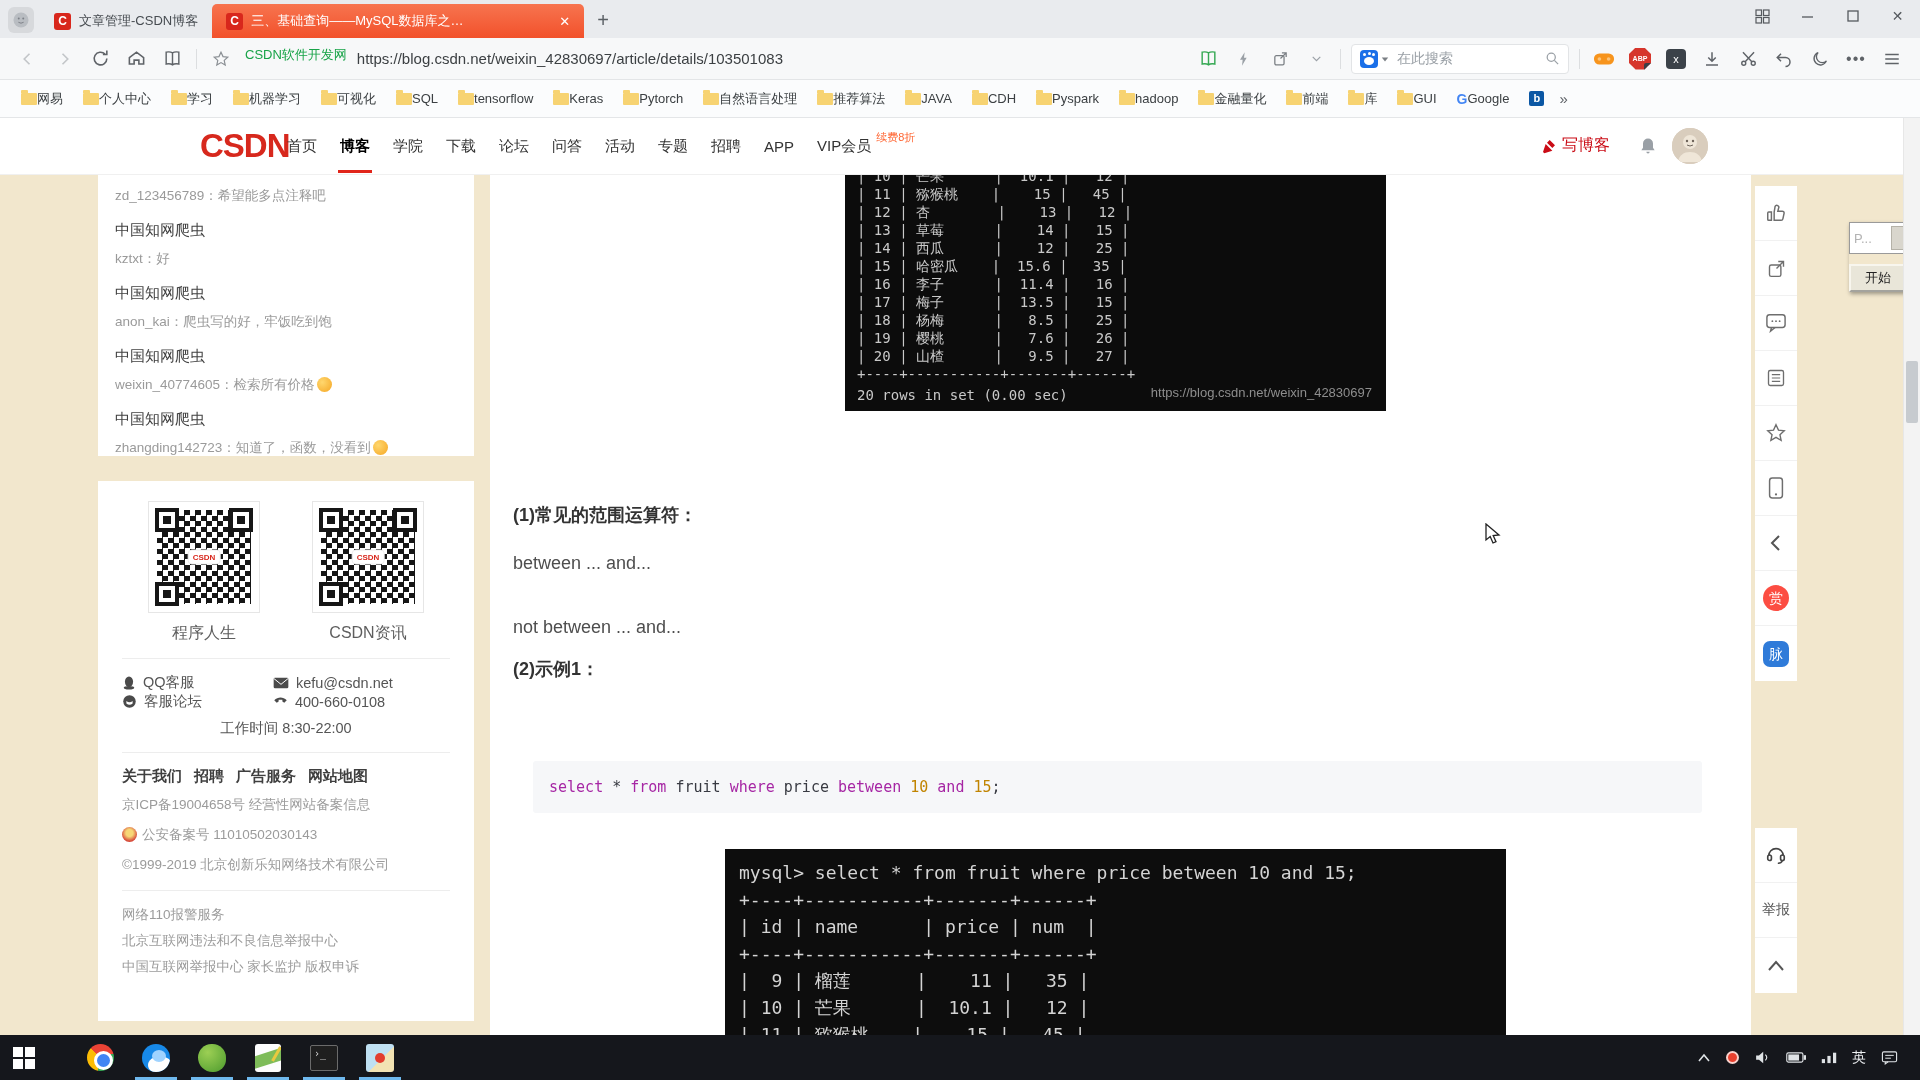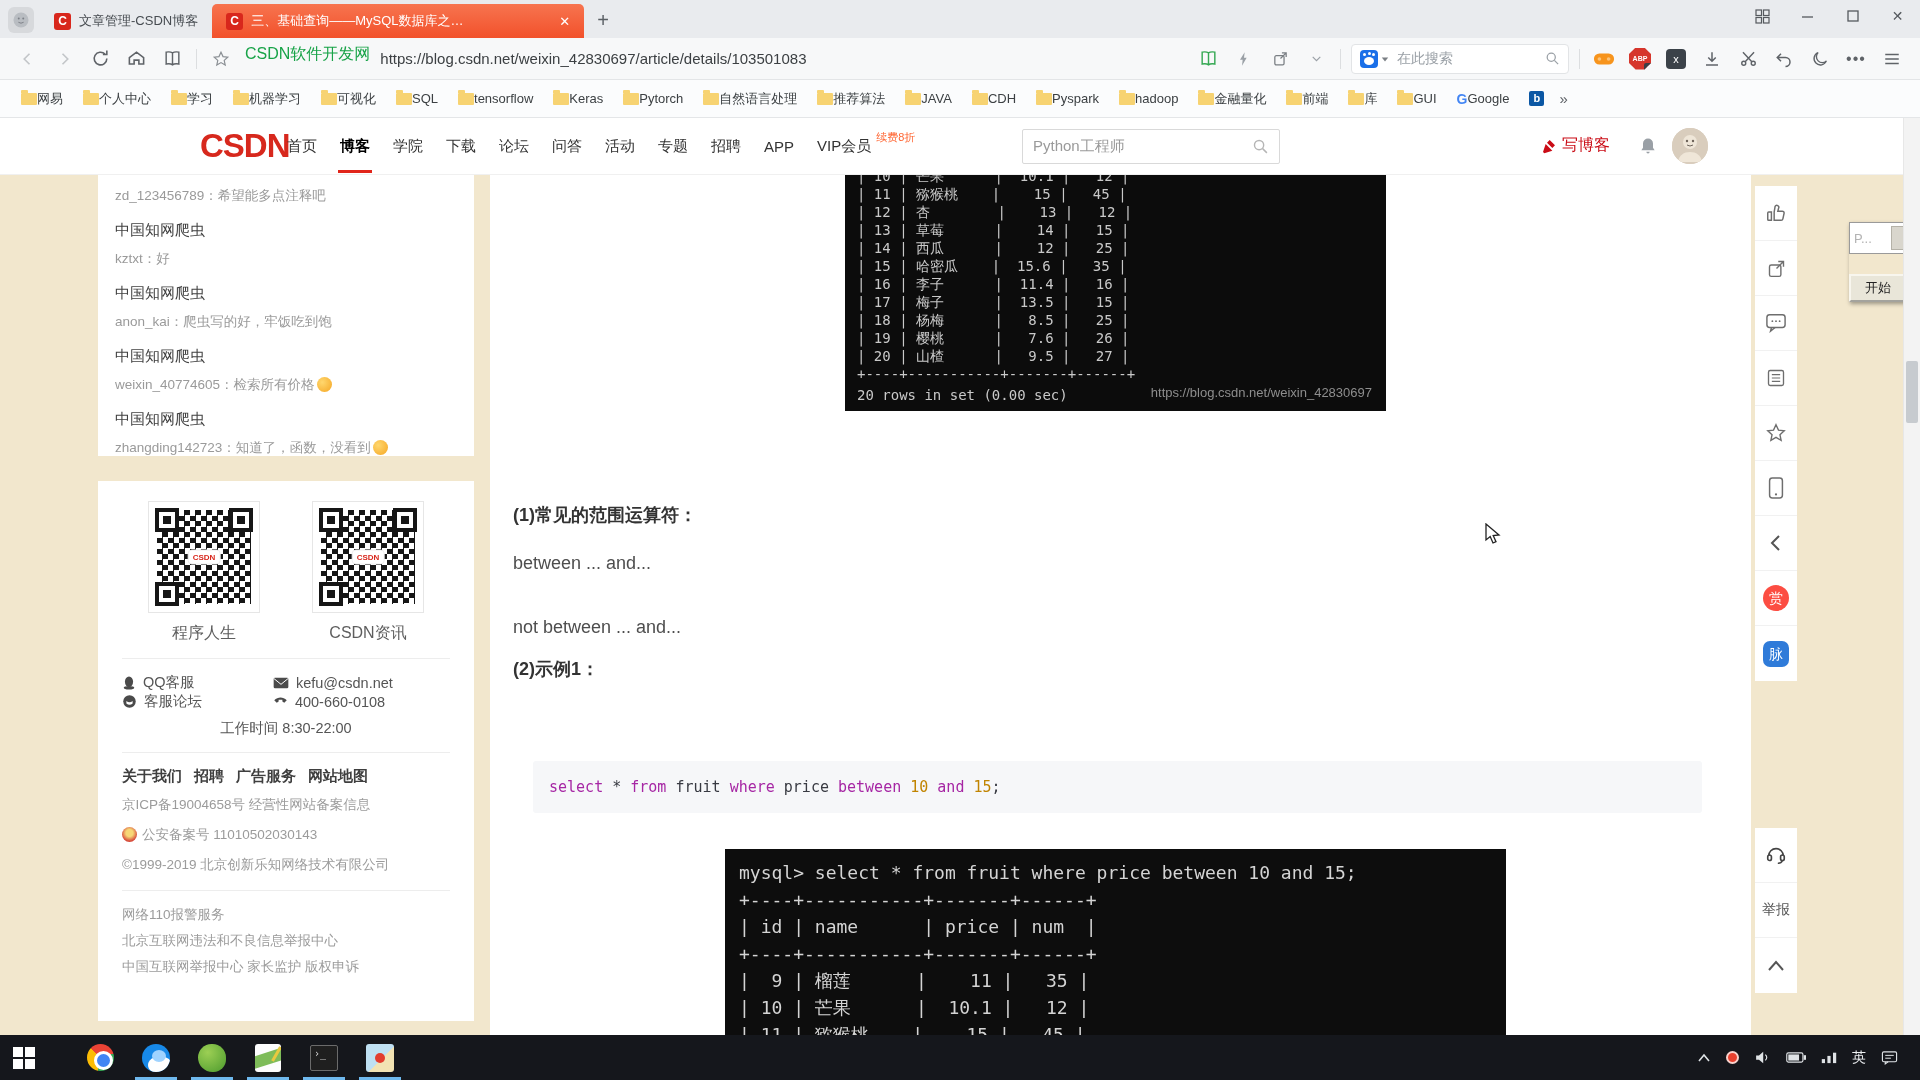--- a/index.html
+++ b/index.html
@@ -15,21 +15,21 @@
   .tab.active .title{flex:1;overflow:hidden;text-overflow:ellipsis}
   .tab-close{color:#fff;font-size:13px;margin-left:10px;cursor:pointer}
   .newtab{width:30px;height:28px;margin:0 0 3px 4px;border-radius:4px;color:#5a5f64;font-size:20px;line-height:26px;text-align:center}
   .win-controls{margin-left:auto;display:flex;align-self:flex-start}
   .win-btn{width:45px;height:32px;display:flex;align-items:center;justify-content:center;color:#55595e;font-size:14px}
 
   
   .toolbar{position:absolute;left:0;top:38px;width:1920px;height:42px;background:#f7f8f9;border-bottom:1px solid #e3e5e7;display:flex;align-items:center;padding:0 10px}
   .tbtn{width:36px;height:34px;display:flex;align-items:center;justify-content:center;border-radius:4px}
   .vsep{width:1px;height:20px;background:#dcdee0;margin:0 6px}
-  .site-label{color:#18a348;font-size:16px;margin:0 10px 8px 6px;white-space:nowrap}
+  .site-label{color:#18a348;font-size:13px;margin:0 10px 8px 6px;white-space:nowrap}
   .url-text{color:#3c4043;font-size:15px;white-space:nowrap;overflow:hidden;max-width:560px}
   .mini-search{width:218px;height:30px;background:#fff;border:1px solid #e2e4e6;border-radius:4px;display:flex;align-items:center;padding:12px 8px;margin:0 4px}
   .mini-search .ph{color:#9aa0a6;font-size:14px;margin-left:8px;flex:1}
   .paw{width:18px;height:18px;border-radius:4px;background:#1a6fe8;position:relative}
   .paw i{position:absolute;background:#fff;border-radius:50%}
   .abp{width:22px;height:22px;background:#d6362c;color:#fff;font-size:7px;font-weight:bold;display:flex;align-items:center;justify-content:center;clip-path:polygon(30% 0,70% 0,100% 30%,100% 70%,70% 100%,30% 100%,0 70%,0 30%);position:relative}
   .abp b{position:absolute;right:-4px;bottom:-4px;background:#3a3f46;color:#fff;font-size:8px;width:11px;height:11px;border-radius:2px;line-height:11px;text-align:center;clip-path:none}
   .xapp{width:20px;height:20px;border-radius:4px;background:#3b4249;color:#fff;font-size:11px;display:flex;align-items:center;justify-content:center}
   .dots{color:#5f6368;font-size:16px;letter-spacing:1px}
 
@@ -112,21 +112,21 @@
 
   
   .scrollbar{position:absolute;left:1903px;top:0;width:17px;height:917px;background:#f3f3f3;border-left:1px solid #e7e7e7}
   .sthumb{position:absolute;left:2px;top:243px;width:12px;height:62px;background:#c7cbcf;border-radius:2px}
 
   
   .widget{position:absolute;left:1849px;top:104px;width:58px;box-shadow:1px 2px 4px rgba(0,0,0,.35)}
   .w-top{height:32px;background:#fff;border:1px solid #9a9a9a;display:flex;align-items:center}
   .w-top .ph{color:#b3b3b3;font-size:13px;padding-left:4px;flex:1}
   .w-sq{width:13px;height:24px;background:#d9d6cd;border:1px solid #b5b2a8;margin-right:2px}
-  .w-btn{height:28px;margin-top:20px;background:#e9e6d9;border:2px outset #f8f6ee;font-size:13px;color:#222;display:flex;align-items:center;justify-content:center}
+  .w-btn{height:28px;margin-top:10px;background:#e9e6d9;border:2px outset #f8f6ee;font-size:13px;color:#222;display:flex;align-items:center;justify-content:center}
 
   
   .cursor{position:absolute;left:1485px;top:405px}
 
   
   .taskbar{position:absolute;left:0;top:1035px;width:1920px;height:45px;background:#15171c;display:flex;align-items:center}
   .start{width:48px;height:45px;display:flex;align-items:center;justify-content:center}
   .apps{display:flex;margin-left:24px}
   .app-slot{width:56px;height:45px;display:flex;align-items:center;justify-content:center;position:relative}
   .app-slot.run::after{content:'';position:absolute;left:7px;right:7px;bottom:0;height:3px;background:#6fb9ee}
@@ -414,27 +414,20 @@
         <span class="nav-item">下载</span>
         <span class="nav-item">论坛</span>
         <span class="nav-item">问答</span>
         <span class="nav-item">活动</span>
         <span class="nav-item">专题</span>
         <span class="nav-item">招聘</span>
         <span class="nav-item">APP</span>
         <span class="nav-item">VIP会员</span>
       <span class="vip-badge">续费8折</span>
     </div>
-    <div class="hsearch">
-      <span class="ph">Python工程师</span>
-      <svg width="17" height="17" viewBox="0 0 24 24">
-          <circle cx="10" cy="10" r="6.5" fill="none" stroke="#b5b5b5" stroke-width="2"></circle>
-          <line x1="15" y1="15" x2="21" y2="21" stroke="#b5b5b5" stroke-width="2"></line>
-        </svg>
-    </div>
     <div class="write-blog">
       <svg width="16" height="16" viewBox="0 0 24 24">
           <path d="M3 21l4-12 10 10-12 4zM9 7l8 8 4-4-8-8z" fill="#ca0c16"></path>
         </svg>
       <span>写博客</span>
     </div>
     <div class="bell">
       <svg width="20" height="22" viewBox="0 0 24 24">
           <path d="M12 3a6 6 0 0 0-6 6v5l-2 3h16l-2-3V9a6 6 0 0 0-6-6z" fill="#9aa0a6"></path>
           <path d="M10 19a2 2 0 0 0 4 0" fill="#9aa0a6"></path>

